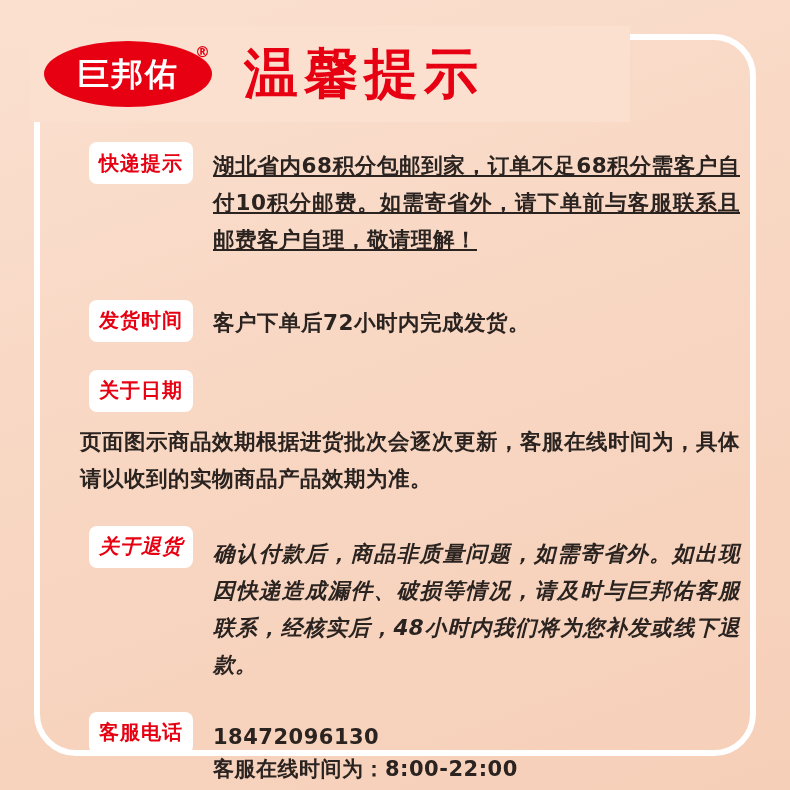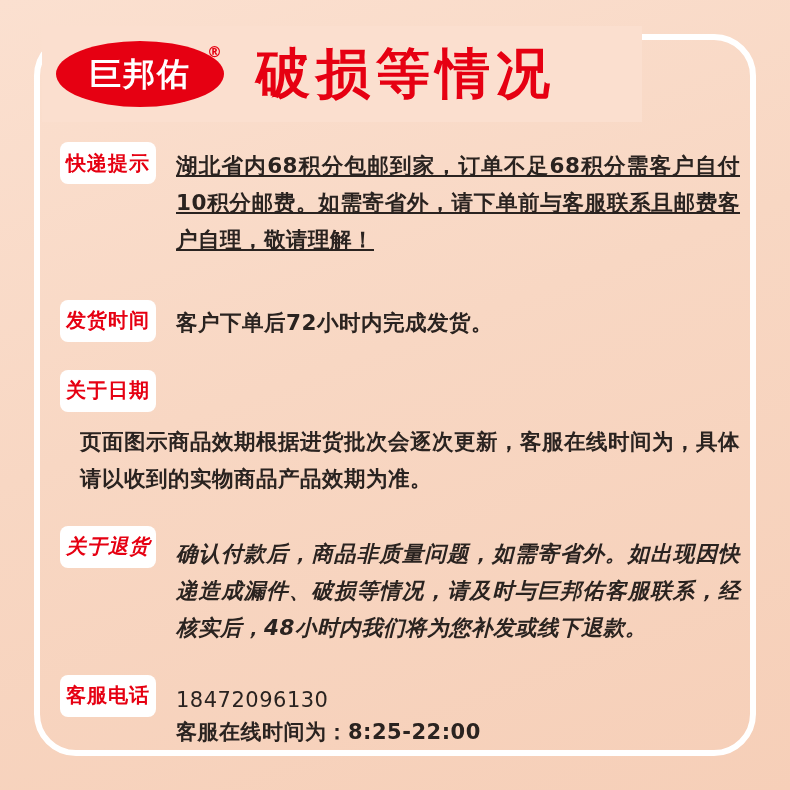--- a/index.html
+++ b/index.html
@@ -28,21 +28,21 @@
     width: 722px;
     height: 722px;
     border: 6px solid #ffffff;
     border-radius: 42px;
     box-sizing: border-box;
     pointer-events: none;
   }
   
   .header {
     position: absolute;
-    left: 42px;
+    left: 30px;
     top: 26px;
     width: 600px;
     height: 96px;
     background: #fbdfcf;
     display: flex;
     align-items: center;
     z-index: 3;
   }
   .logo {
     position: relative;
@@ -89,55 +89,56 @@
     width: 680px;
   }
 
   .row {
     display: flex;
     align-items: flex-start;
     margin-bottom: 26px;
   }
   .tag {
     flex: 0 0 auto;
-    width: 96px;
+    width: 104px;
     min-height: 42px;
     background: #ffffff;
     border-radius: 8px;
     color: #e60012;
     font-size: 20px;
     font-weight: bold;
     letter-spacing: 1px;
     display: flex;
     align-items: center;
     justify-content: center;
     padding: 6px 0;
     box-sizing: border-box;
     margin-top: 2px;
+    margin-left: 29px;
   }
   .body {
     flex: 1 1 auto;
     margin-left: 20px;
     color: #2a2320;
     font-size: 21.5px;
     font-weight: bold;
     line-height: 1.72;
     letter-spacing: 0.5px;
     text-align: justify;
     margin-top: 12px;
   }
   .row-express .body { margin-top: 8px; text-decoration: underline; }
   .row-ship { margin-top: 34px; align-items: flex-end; }
   .row-date { margin-top: 6px; flex-direction: column; }
   .row-return { margin-top: 6px; font-style: italic; }
   .row-phone { margin-top: 10px; }
 
   .phone-block .line1 {
     font-size: 21px;
-    font-weight: normal;
+    font-weight: bold;
     letter-spacing: 0.5px;
     line-height: 1.5;
   }
   .phone-block .line2 {
     font-size: 21px;
     font-weight: bold;
     letter-spacing: 0.5px;
     line-height: 1.6;
   }
 </style>
@@ -146,21 +147,21 @@
 
 <div class="poster">
 
   <div class="frame"></div>
 
   <div class="header">
     <div class="logo">
       <span class="logo-text">巨邦佑</span>
       <span class="logo-r">®</span>
     </div>
-    <div class="title">破损等情况</div>
+    <div class="title">温馨提示</div>
   </div>
 
   <div class="content">
 
     <div class="row row-express">
       <div class="tag">快递提示</div>
       <div class="body">湖北省内68积分包邮到家，订单不足68积分需客户自付10积分邮费。如需寄省外，请下单前与客服联系且邮费客户自理，敬请理解！</div>
     </div>
 
     <div class="row row-ship">
@@ -175,18 +176,18 @@
 
     <div class="row row-return">
       <div class="tag">关于退货</div>
       <div class="body">确认付款后，商品非质量问题，如需寄省外。如出现因快递造成漏件、破损等情况，请及时与巨邦佑客服联系，经核实后，48小时内我们将为您补发或线下退款。</div>
     </div>
 
     <div class="row row-phone">
       <div class="tag">客服电话</div>
       <div class="body phone-block">
         <div class="line1">18472096130</div>
-        <div class="line2">客服在线时间为：8:25-22:00</div>
+        <div class="line2">客服在线时间为：8:00-22:00</div>
       </div>
     </div>
 
   </div>
 </div>
 
 </body></html>

